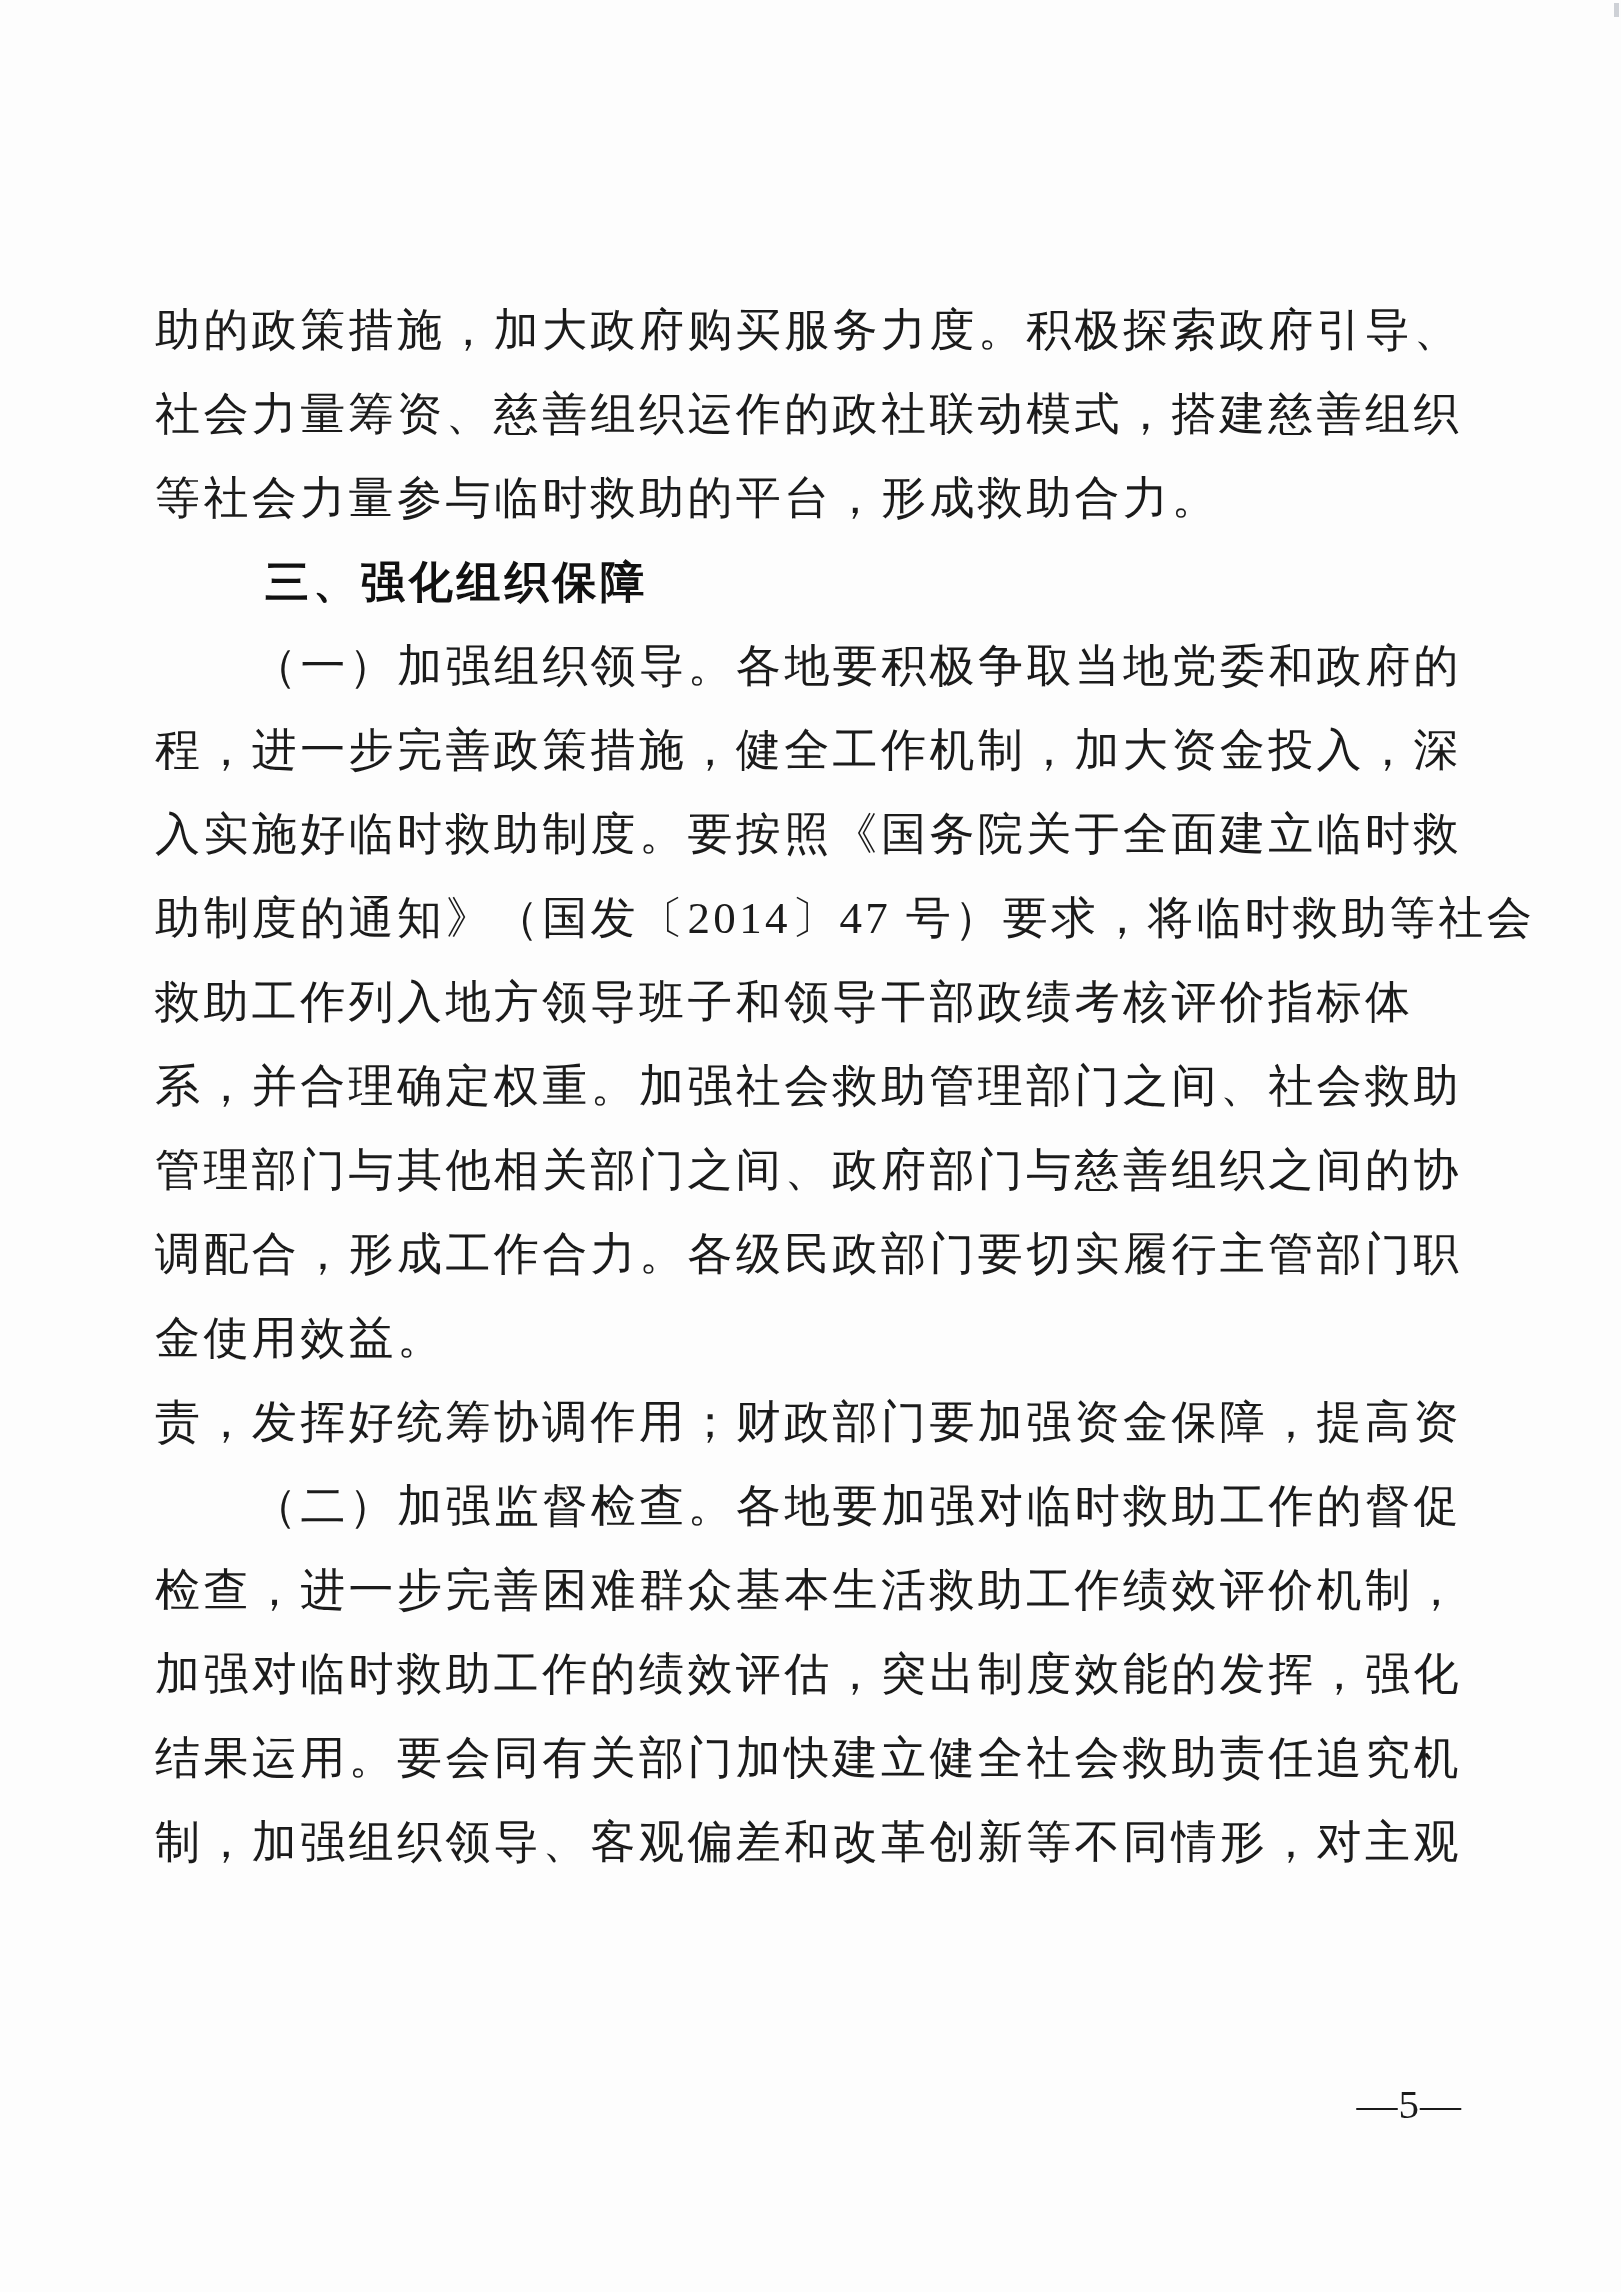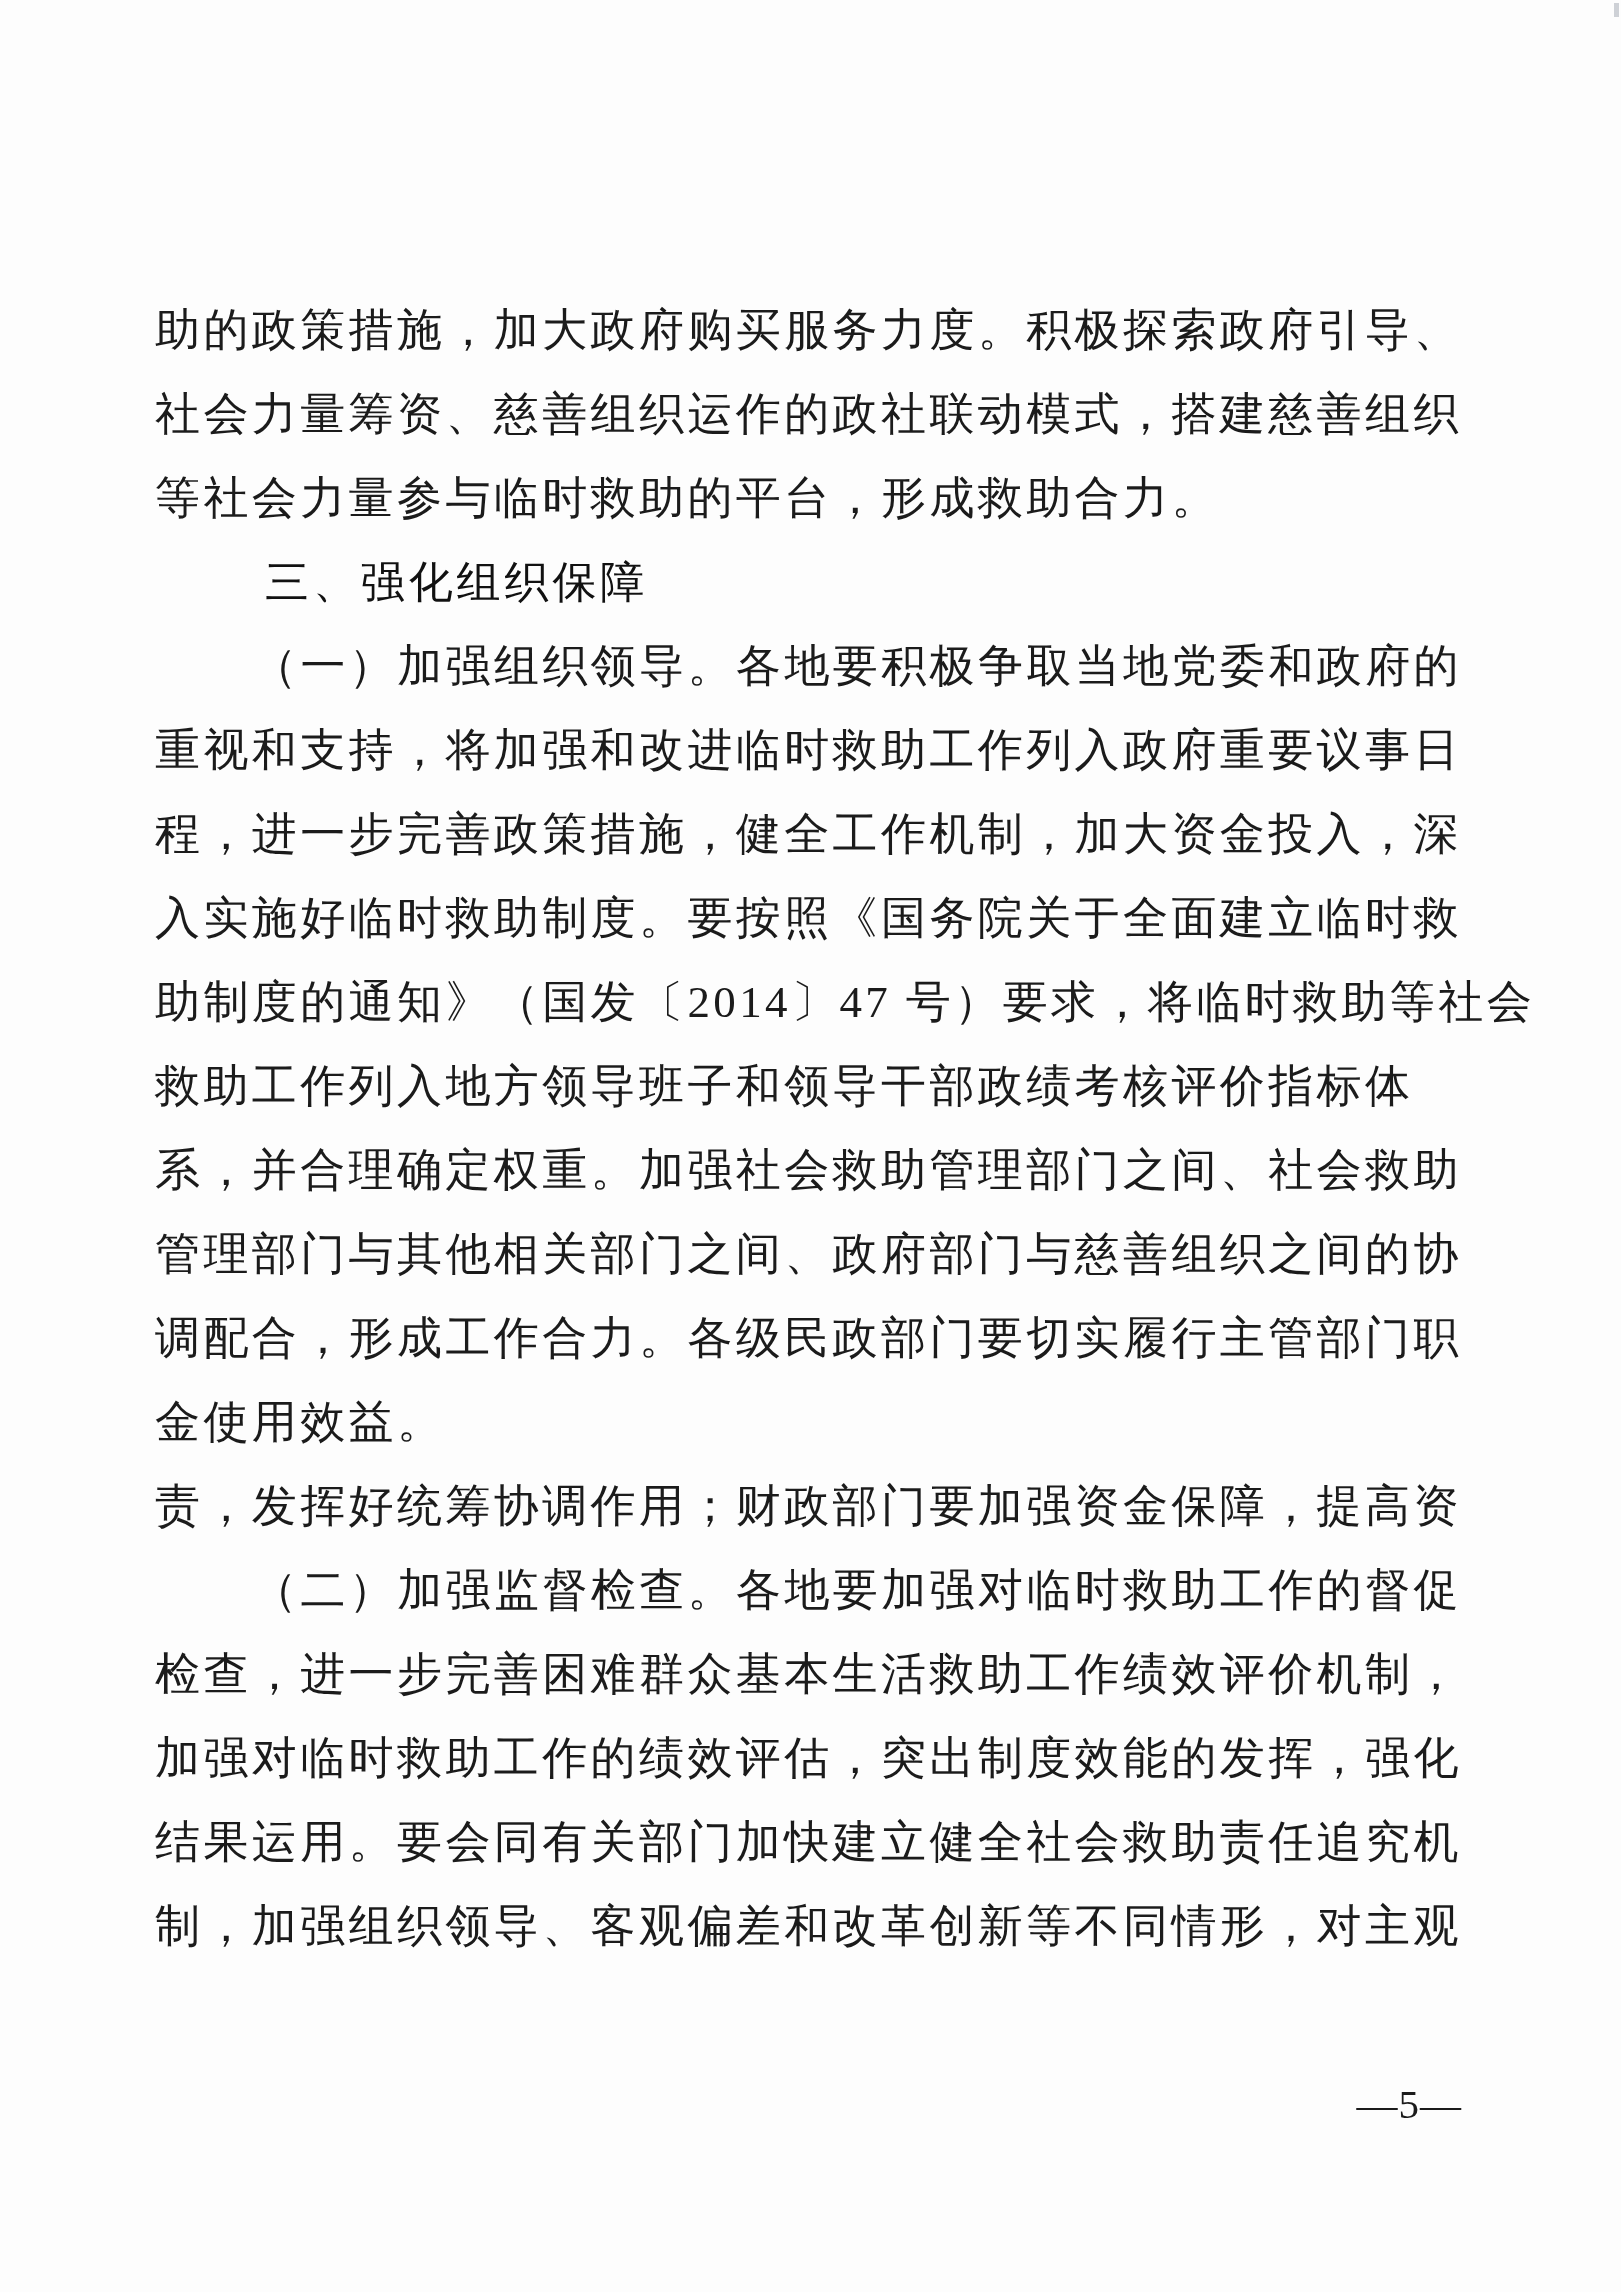--- a/index.html
+++ b/index.html
@@ -28,21 +28,21 @@
     font-size: 45px;
     letter-spacing: 3.4px;
     white-space: nowrap;
     color: #1b1b1b;
   }
   .line.indent {
     text-indent: 97px;
   }
   .line.heading {
     font-family: "Liberation Sans", "DejaVu Sans", sans-serif;
-    font-weight: normal;
+    font-weight: bold;
     font-size: 44px;
     letter-spacing: 3.9px;
     text-indent: 110px;
     color: #111111;
   }
   .page-number {
     position: absolute;
     top: 2080px;
     right: 159px;
     font-size: 41px;
@@ -65,21 +65,20 @@
 <body>
 
 <div class="page">
 
   <div class="text-block">
     <div class="line">助的政策措施，加大政府购买服务力度。积极探索政府引导、</div>
     <div class="line">社会力量筹资、慈善组织运作的政社联动模式，搭建慈善组织</div>
     <div class="line">等社会力量参与临时救助的平台，形成救助合力。</div>
     <div class="line heading">三、强化组织保障</div>
     <div class="line indent">（一）加强组织领导。各地要积极争取当地党委和政府的</div>
-    <div class="line">重视和支持，将加强和改进临时救助工作列入政府重要议事日</div>
     <div class="line">程，进一步完善政策措施，健全工作机制，加大资金投入，深</div>
     <div class="line">入实施好临时救助制度。要按照《国务院关于全面建立临时救</div>
     <div class="line">助制度的通知》（国发〔2014〕47 号）要求，将临时救助等社会</div>
     <div class="line">救助工作列入地方领导班子和领导干部政绩考核评价指标体</div>
     <div class="line">系，并合理确定权重。加强社会救助管理部门之间、社会救助</div>
     <div class="line">管理部门与其他相关部门之间、政府部门与慈善组织之间的协</div>
     <div class="line">调配合，形成工作合力。各级民政部门要切实履行主管部门职</div>
     <div class="line">金使用效益。</div>
     <div class="line">责，发挥好统筹协调作用；财政部门要加强资金保障，提高资</div>
     <div class="line indent">（二）加强监督检查。各地要加强对临时救助工作的督促</div>

